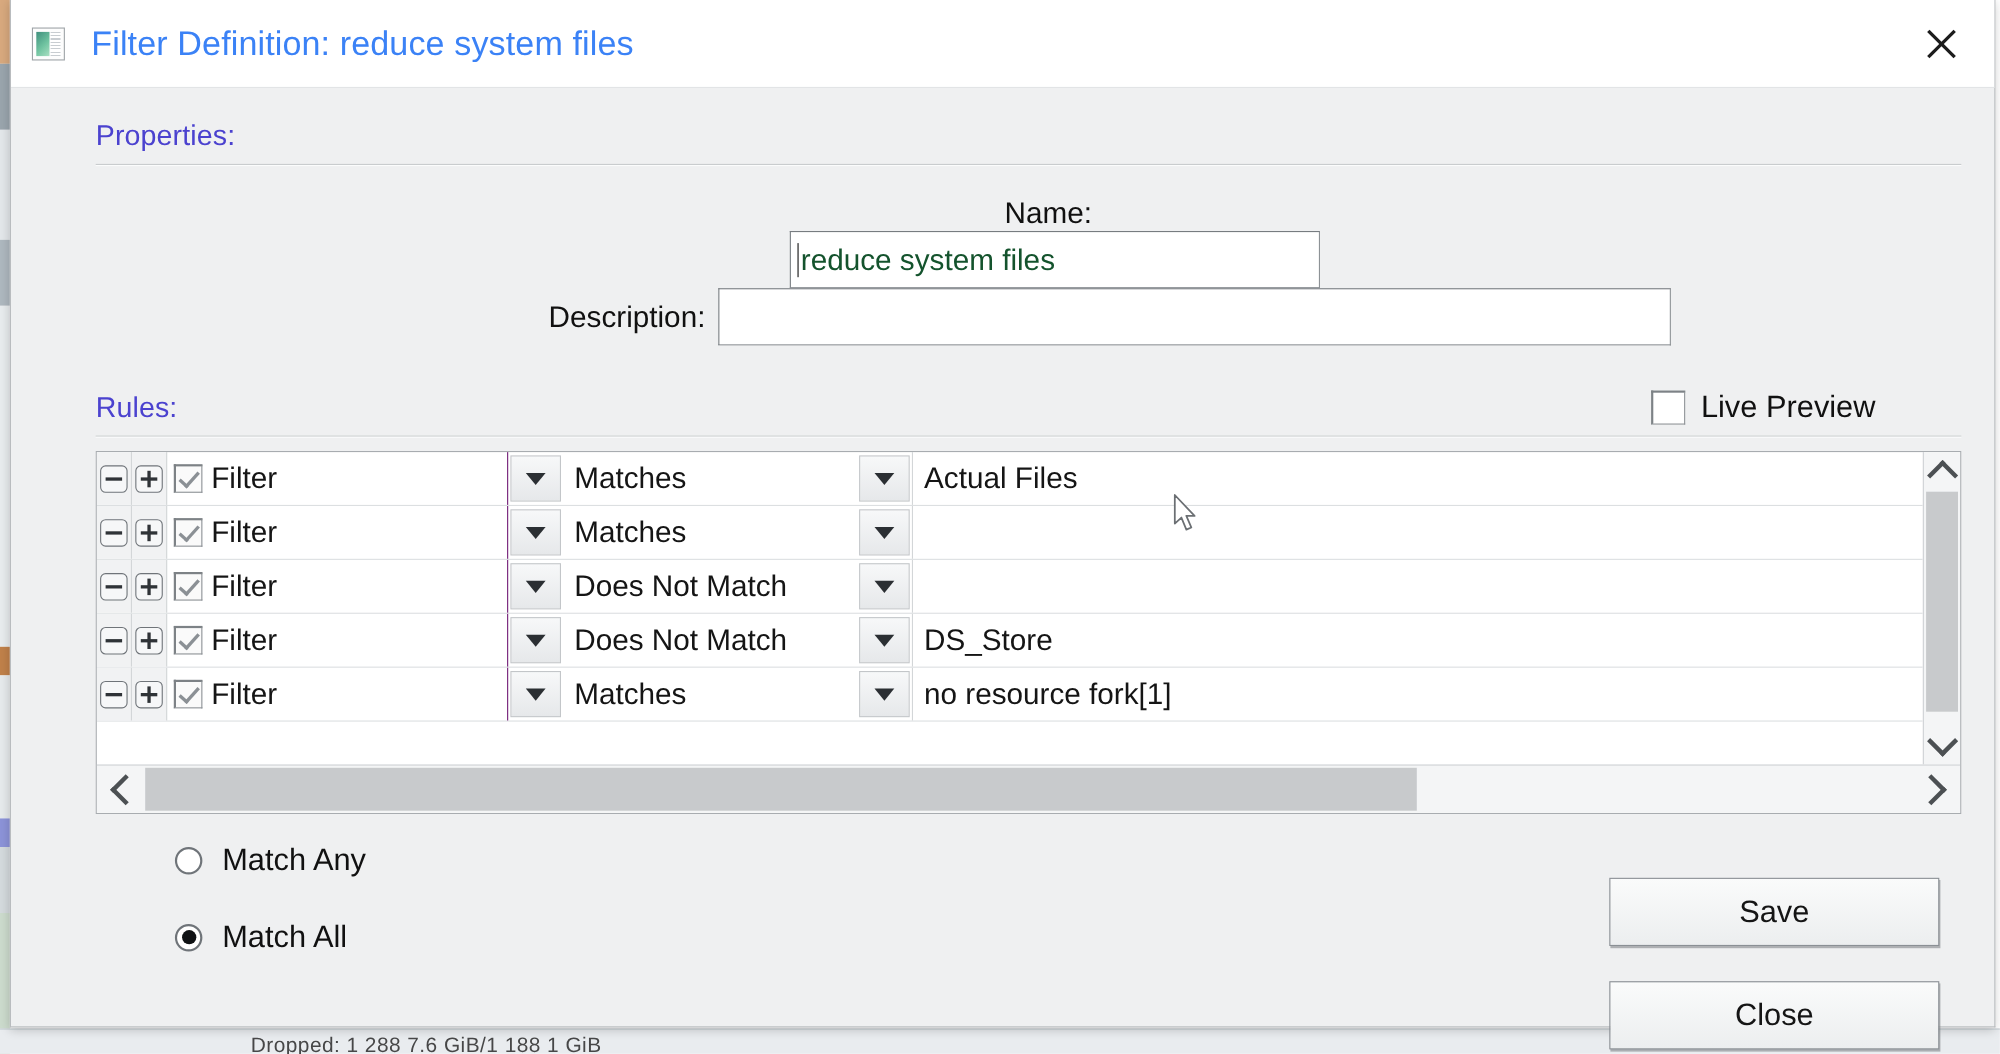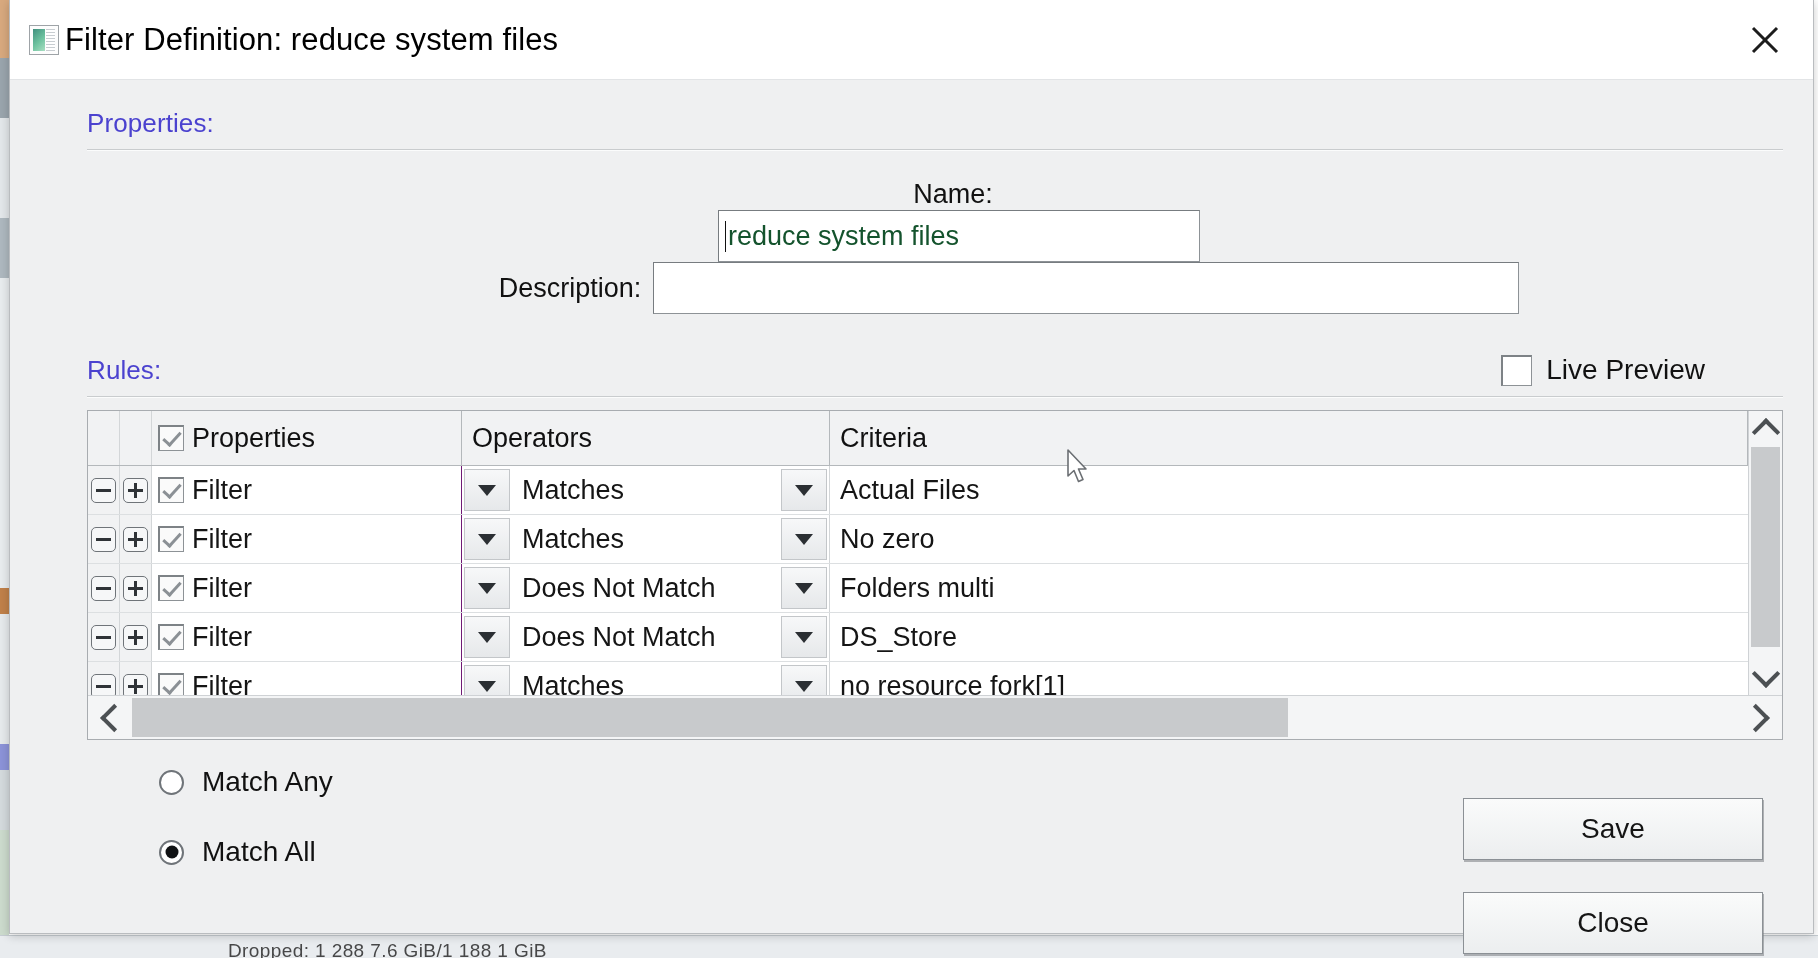--- a/index.html
+++ b/index.html
@@ -99,23 +99,23 @@
     flex: 1;
     margin-left: 1px;
     background:
       repeating-linear-gradient(
         to bottom,
         #c8cdd1 0px, #c8cdd1 1px,
         #ffffff 1px, #ffffff 3px
       );
   }
   .title-text {
-    margin-left: 6px;
+    margin-left: 24px;
     font-size: 31px;
-    color: #000000;
+    color: #3b82f6;
     letter-spacing: .1px;
     white-space: nowrap;
   }
   .close-x {
     position: absolute;
     right: 24px;
     top: 50%;
     transform: translateY(-50%);
     width: 48px; height: 48px;
     display: flex;
@@ -546,34 +546,20 @@
       <div class="live-preview">
         <div class="cb"></div>
         <div class="lp-label">Live Preview</div>
       </div>
     </div>
     <div class="section-rule"></div>
 
     <div class="table-frame">
       <div class="table-scroll-area">
 
-        <div class="grid-row header">
-          <div class="c-btn"></div>
-          <div class="c-btn"></div>
-          <div class="c-prop">
-            <div class="cbsm"></div>
-            <div class="cell-text">Properties</div>
-          </div>
-          <div class="c-op">
-            <div class="cell-text op-text">Operators</div>
-          </div>
-          <div class="c-crit">
-            <div class="cell-text">Criteria</div>
-          </div>
-        </div>
 
         <div class="grid-row">
           <div class="c-btn">
             <div class="pm"></div>
           </div>
           <div class="c-btn">
             <div class="pm plus"></div>
           </div>
           <div class="c-prop">
             <div class="cbsm"></div>
@@ -606,23 +592,20 @@
           </div>
           <div class="c-op">
             <div class="dd">
                 <span class="arrow"></span>
               </div>
             <div class="cell-text op-text">Matches</div>
             <div class="dd">
                 <span class="arrow"></span>
               </div>
           </div>
-          <div class="c-crit">
-            <div class="cell-text">No zero</div>
-          </div>
         </div>
 
         <div class="grid-row">
           <div class="c-btn">
             <div class="pm"></div>
           </div>
           <div class="c-btn">
             <div class="pm plus"></div>
           </div>
           <div class="c-prop">
@@ -630,23 +613,20 @@
             <div class="cell-text">Filter</div>
           </div>
           <div class="c-op">
             <div class="dd">
                 <span class="arrow"></span>
               </div>
             <div class="cell-text op-text">Does Not Match</div>
             <div class="dd">
                 <span class="arrow"></span>
               </div>
-          </div>
-          <div class="c-crit">
-            <div class="cell-text">Folders multi</div>
           </div>
         </div>
 
         <div class="grid-row">
           <div class="c-btn">
             <div class="pm"></div>
           </div>
           <div class="c-btn">
             <div class="pm plus"></div>
           </div>

